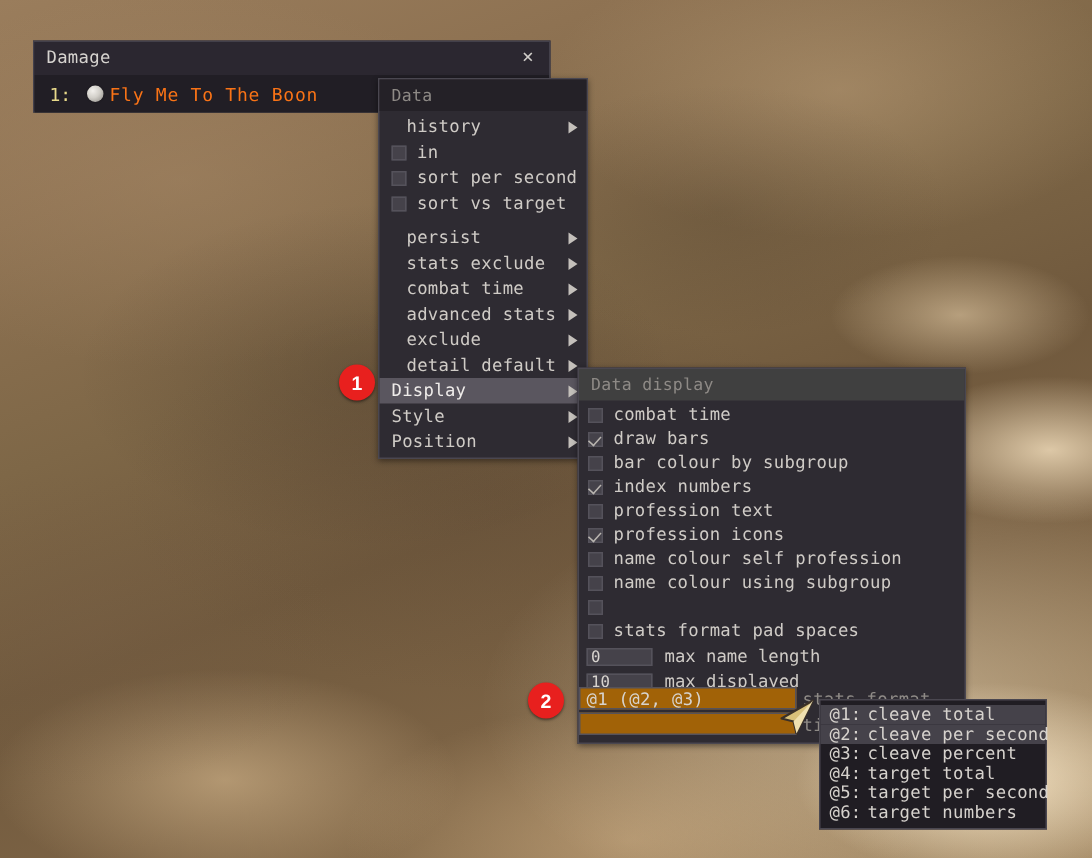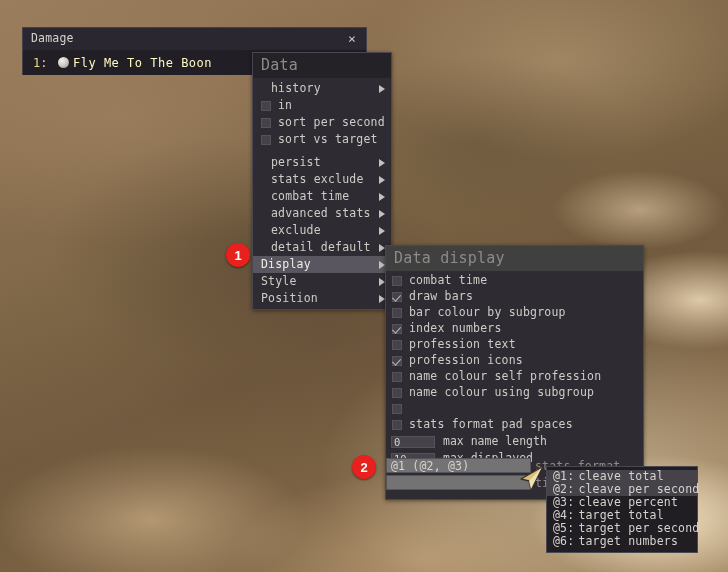--- a/index.html
+++ b/index.html
@@ -114,21 +114,21 @@
     width: 11px;
     height: 11px;
     border-radius: 50%;
     margin-left: 9px;
     margin-right: 4px;
     background: radial-gradient(circle at 35% 32%, #f2f0ec 0%, #d2cfc9 45%, #9d9a95 85%);
     box-shadow: 0 0 1px rgba(0,0,0,0.6);
     flex: 0 0 auto;
   }
   .dmg-name {
-    color: #fef9c3;
+    color: #f97316;
     font-size: 12px;
     letter-spacing: 0.5px;
     white-space: nowrap;
   }
   .dmg-stats {
     position: absolute;
     right: 10px;
     top: 6px;
     color: #5c5349;
     font-size: 12px;
@@ -139,21 +139,21 @@
   
   .menu {
     background: #2e2b32;
     border: 1px solid #4a4750;
     padding: 0;
     box-shadow: 0 1px 4px rgba(0,0,0,0.45);
   }
   .menu-header {
     padding: 5px 8px 5px 8px;
     color: #8e8a86;
-    font-size: 15px;
+    font-size: 11px;
     background: #242127;
     letter-spacing: 0.2px;
   }
   .menu-body { padding: 2px 0 2px 0; }
   .mi {
     position: relative;
     display: flex;
     align-items: center;
     height: 17px;
     padding: 0 6px 0 8px;
@@ -238,21 +238,21 @@
     line-height: 11px;
     padding: 0 2px;
     margin-right: 8px;
     overflow: hidden;
     flex: 0 0 auto;
   }
 
   
   .wide-inp {
     position: absolute;
-    background: #737373;
+    background: #a16207;
     border: 1px solid #55525b;
     box-sizing: border-box;
     color: #d7d3ce;
     font-size: 11.5px;
     font-family: "DejaVu Sans Mono", monospace;
     padding: 0 4px;
     letter-spacing: 0.2px;
     overflow: hidden;
     white-space: nowrap;
   }

